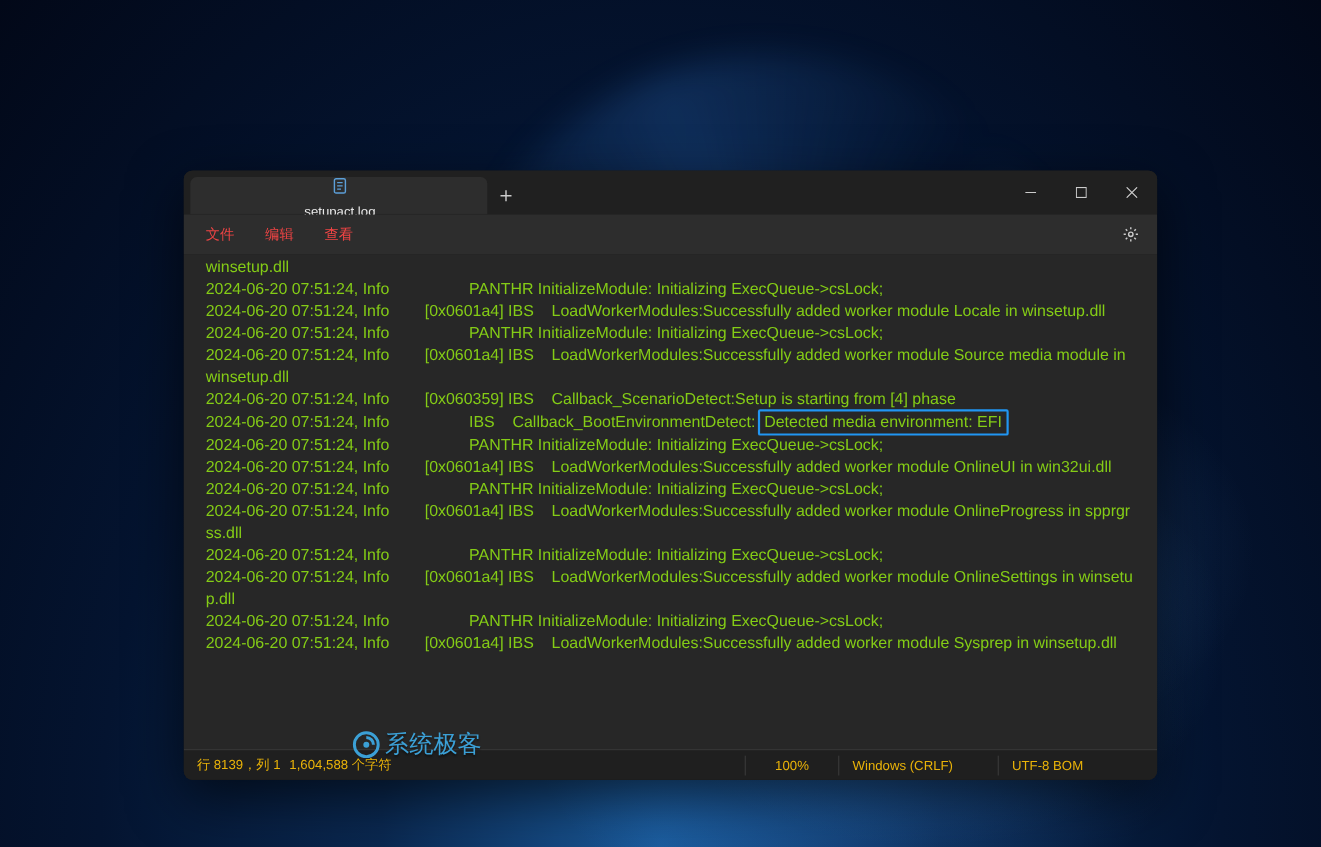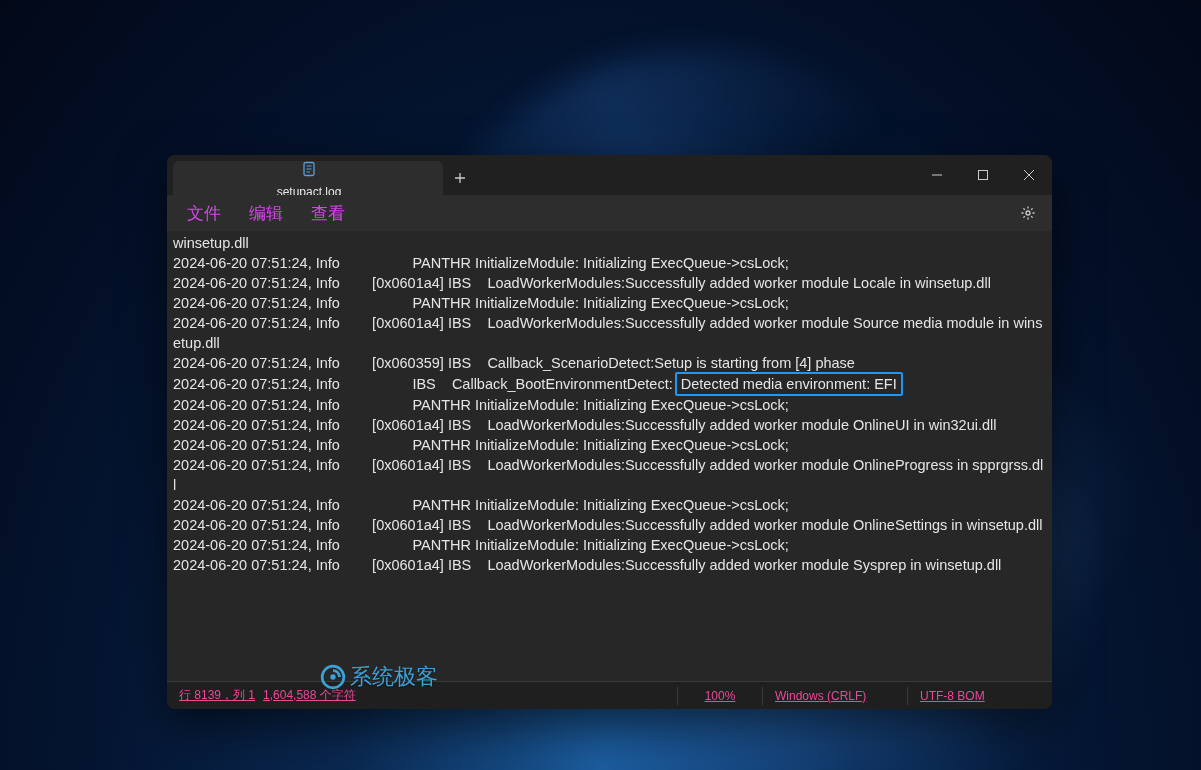--- a/index.html
+++ b/index.html
@@ -119,44 +119,44 @@
   .win-btn svg { width: 10px; height: 10px; }
   .menu-bar {
     height: 36px;
     background: #2d2d2d;
     display: flex;
     align-items: center;
     padding: 0 8px;
     gap: 4px;
   }
   .menu-item {
-    color: #d946ef;
-    font-size: 17px;
+    color: #ef4444;
+    font-size: 13px;
     padding: 5px 12px;
     border-radius: 4px;
     cursor: pointer;
   }
   .settings-btn {
     margin-left: auto;
     width: 32px;
     height: 32px;
     display: flex;
     align-items: center;
     justify-content: center;
     color: #cccccc;
     cursor: pointer;
     border-radius: 4px;
   }
   .content {
     flex: 1;
     background: #272727;
-    color: #e5e5e5;
+    color: #84cc16;
     font-size: 14.5px;
     line-height: 20px;
-    padding: 2px 6px;
+    padding: 2px 20px;
     overflow: hidden;
     position: relative;
     font-family: "Microsoft YaHei", "Segoe UI", sans-serif;
   }
   .log-line {
     white-space: pre-wrap;
     word-break: break-all;
   }
   .highlight-box {
     display: inline-block;
@@ -164,24 +164,23 @@
     border-radius: 2px;
     padding: 0 4px;
     margin: -1px -2px;
   }
   .status-bar {
     height: 28px;
     background: #1f1f1f;
     border-top: 1px solid #3a3a3a;
     display: flex;
     align-items: center;
-    color: #ec4899;
+    color: #eab308;
     font-size: 12px;
     padding: 0 12px;
-    text-decoration: underline;
   }
   .status-left { width: 480px; display:flex; gap: 8px; }
   .status-sep { width: 1px; height: 18px; background: #3a3a3a; margin: 0 12px; }
   .status-zoom { width: 60px; text-align: center; }
   .status-mode { width: 120px; text-align: left; }
   .status-enc { width: 120px; text-align: left; }
   .watermark {
     position: absolute;
     left: 320px;
     bottom: 78px;

